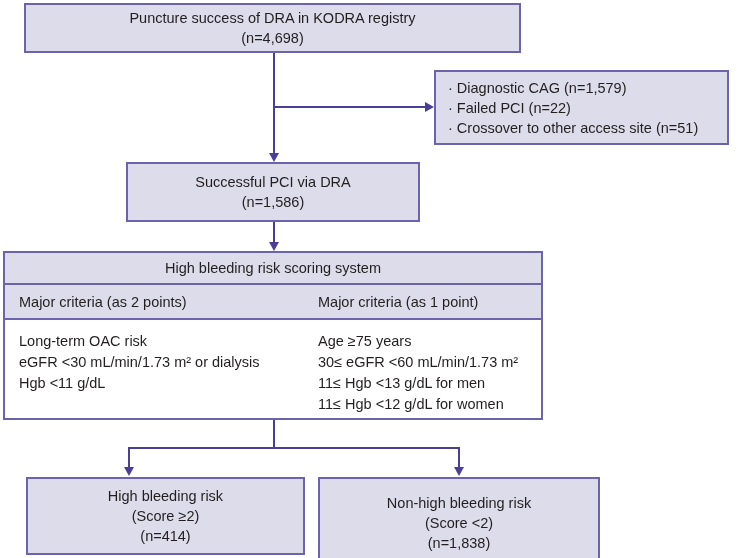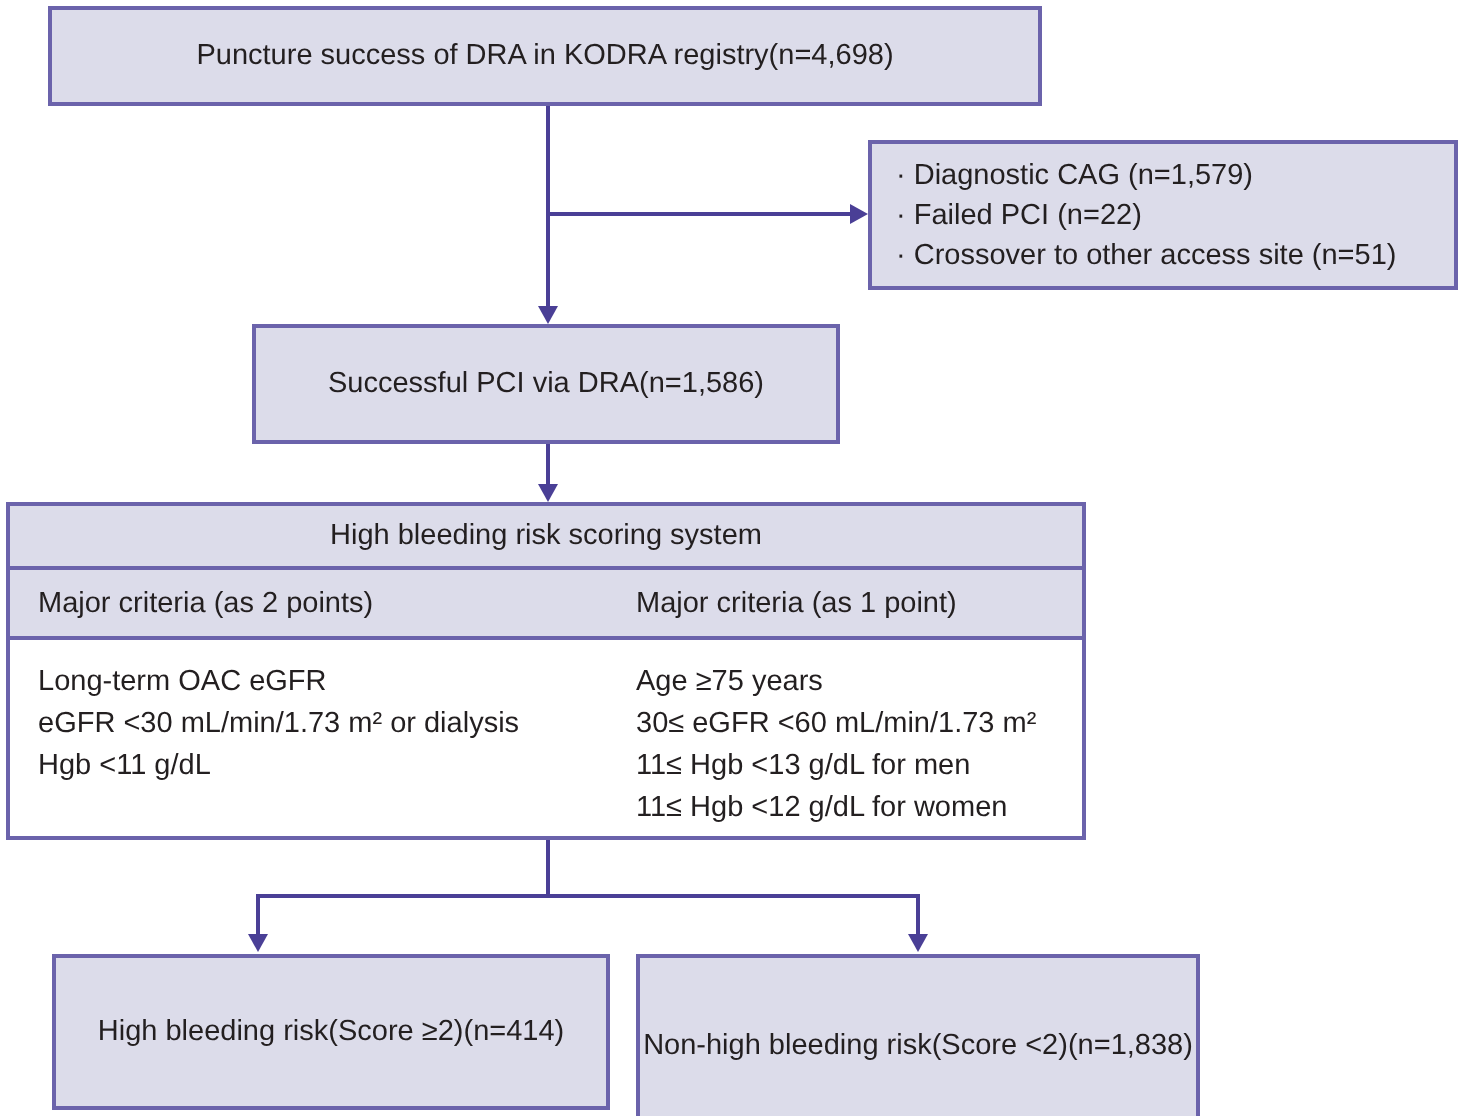--- a/index.html
+++ b/index.html
@@ -26,21 +26,21 @@
     position: absolute;
     box-sizing: border-box;
     border: 2px solid #6b63ab;
     background: #dcdcea;
     font-size: 14.5px;
     line-height: 20px;
     color: #231f20;
   }
   .node.center {
     display: flex;
-    flex-direction: row;
+    flex-direction: column;
     align-items: center;
     justify-content: center;
     text-align: center;
   }
   .node.listbox {
     display: flex;
     flex-direction: column;
     justify-content: center;
     text-align: left;
     padding-left: 12px;
@@ -163,21 +163,21 @@
   <div class="arrow-down" style="left:269px; top:242px;"></div>
 
   <div id="score-table">
     <div class="tbl-title">High bleeding risk scoring system</div>
     <div class="tbl-head">
       <div class="col col-left">Major criteria (as 2 points)</div>
       <div class="col col-right">Major criteria (as 1 point)</div>
     </div>
     <div class="tbl-body">
       <div class="col col-left">
-        <span class="crit">Long-term OAC eGFR</span>
+        <span class="crit">Long-term OAC risk</span>
         <span class="crit">eGFR &lt;30 mL/min/1.73 m² or dialysis</span>
         <span class="crit">Hgb &lt;11 g/dL</span>
       </div>
       <div class="col col-right">
         <span class="crit">Age ≥75 years</span>
         <span class="crit">30≤ eGFR &lt;60 mL/min/1.73 m²</span>
         <span class="crit">11≤ Hgb &lt;13 g/dL for men</span>
         <span class="crit">11≤ Hgb &lt;12 g/dL for women</span>
       </div>
     </div>

